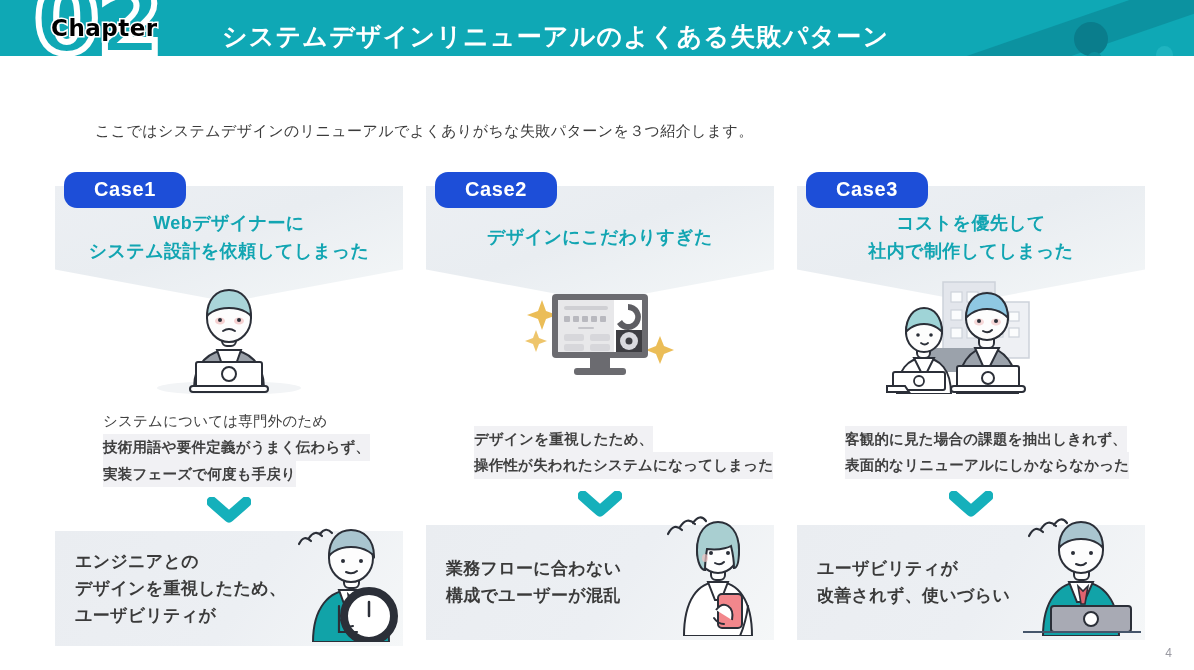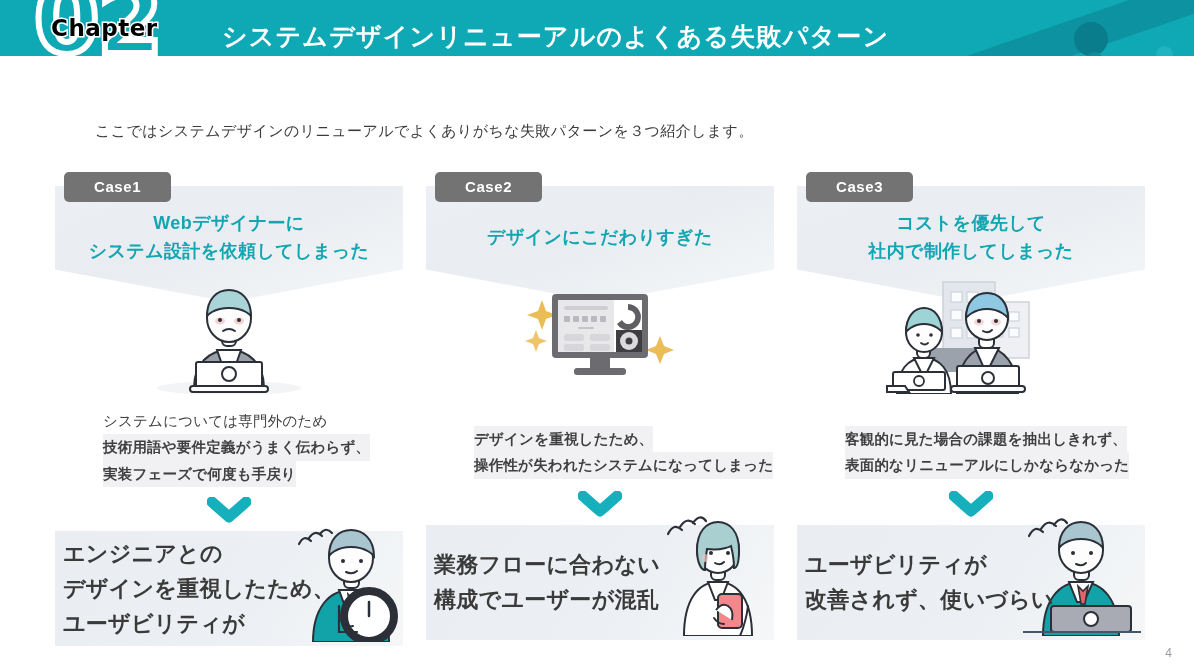--- a/index.html
+++ b/index.html
@@ -131,26 +131,26 @@
     top: 14px; left: 0;
     width: 348px;
     height: 116px;
     background: linear-gradient(160deg, #eceff3 0%, #e9edf1 45%, #f4f7f8 100%);
     -webkit-clip-path: polygon(0 0, 100% 0, 100% 72%, 50% 100%, 0 72%);
     clip-path: polygon(0 0, 100% 0, 100% 72%, 50% 100%, 0 72%);
   }
   .case-badge {
     position: absolute;
     left: 9px; top: 0;
-    background: #737373;
+    background: #1d4ed8;
     color: #ffffff;
-    font-size: 15px;
+    font-size: 20px;
     font-weight: bold;
     padding: 6px 30px 7px 30px;
-    border-radius: 5px;
+    border-radius: 13px;
     letter-spacing: .6px;
     z-index: 3;
   }
   .case-heading {
     position: absolute;
     left: 0; top: 38px;
     width: 348px;
     text-align: center;
     color: #12a5b2;
     font-size: 18px;
@@ -191,23 +191,23 @@
   .result-box {
     position: relative;
     margin-top: 8px;
     width: 348px;
     height: 115px;
     background: linear-gradient(125deg, #eaedf1 0%, #eceff3 55%, #f5f7f8 100%);
     overflow: visible;
   }
   .result-text {
     position: absolute;
-    left: 8px; top: 50%;
+    left: 20px; top: 50%;
     transform: translateY(-50%);
-    font-size: 22px;
+    font-size: 17px;
     font-weight: bold;
     color: #3a3a3a;
     line-height: 1.6;
     letter-spacing: .3px;
     z-index: 2;
   }
   .result-illu {
     position: absolute;
     right: 2px; bottom: 0;
     z-index: 1;

